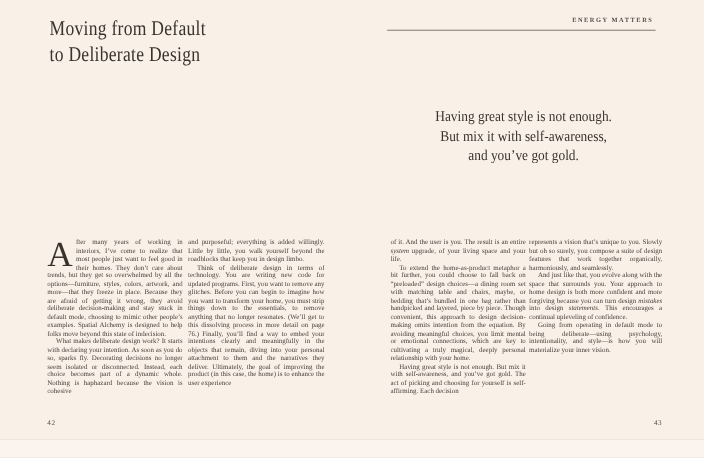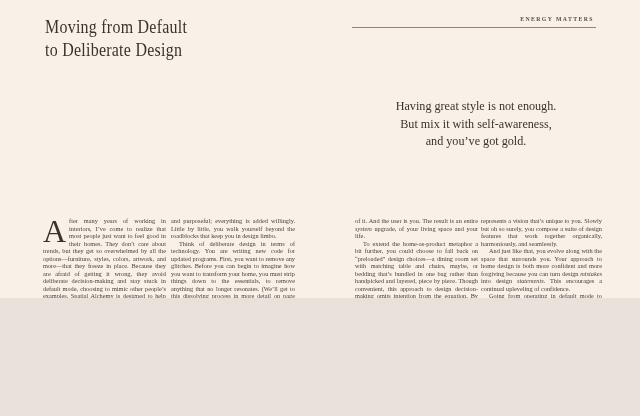--- a/index.html
+++ b/index.html
@@ -1,18 +1,18 @@
 <!DOCTYPE html>
 <html><head>
 <meta charset="utf-8">
 <style>
   html,body { margin:0; padding:0; background:#e8e2da; }
   .book {
     position:relative;
-    width:640px; height:298px;
+    width:640px; height:416px;
     background:var(--page-background,#f9f0e8);
     font-family:"Liberation Serif","DejaVu Serif",serif;
     color:var(--body-text,#48413b);
     overflow:hidden;
   }
   .page { position:absolute; inset:0; }
 
   
   .chapter-title {
     position:absolute; left:45px; top:15px; margin:0;

